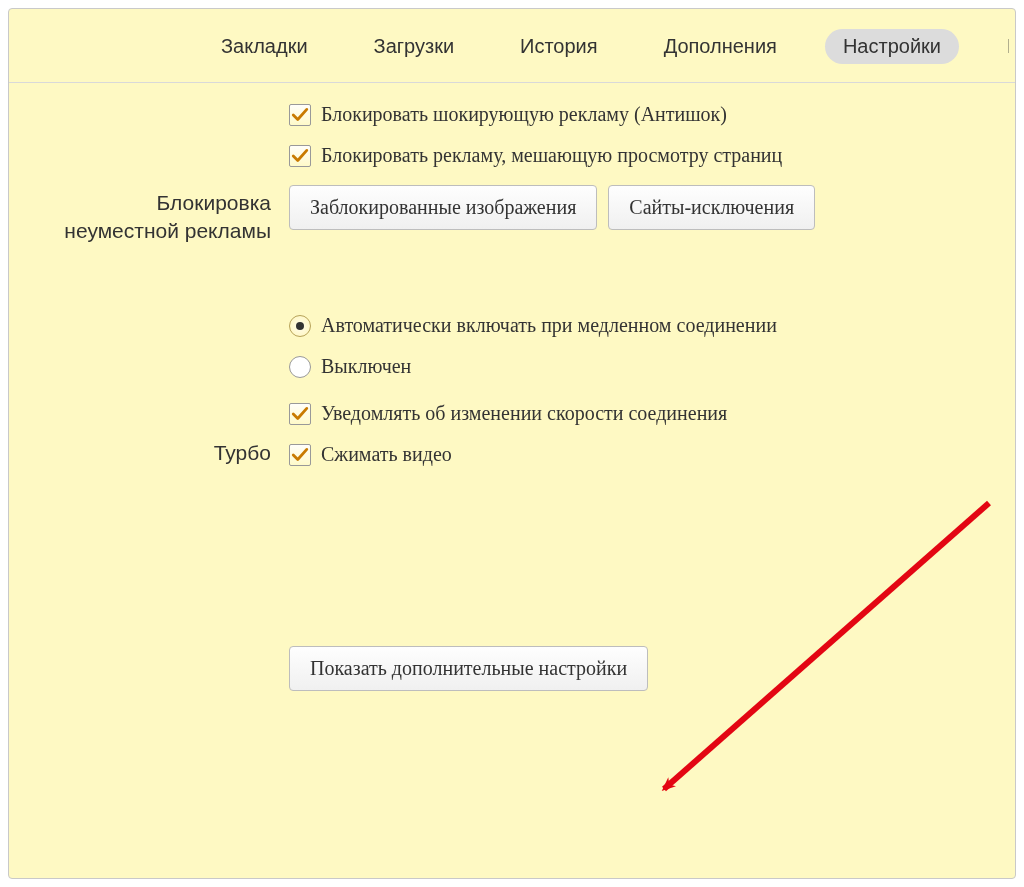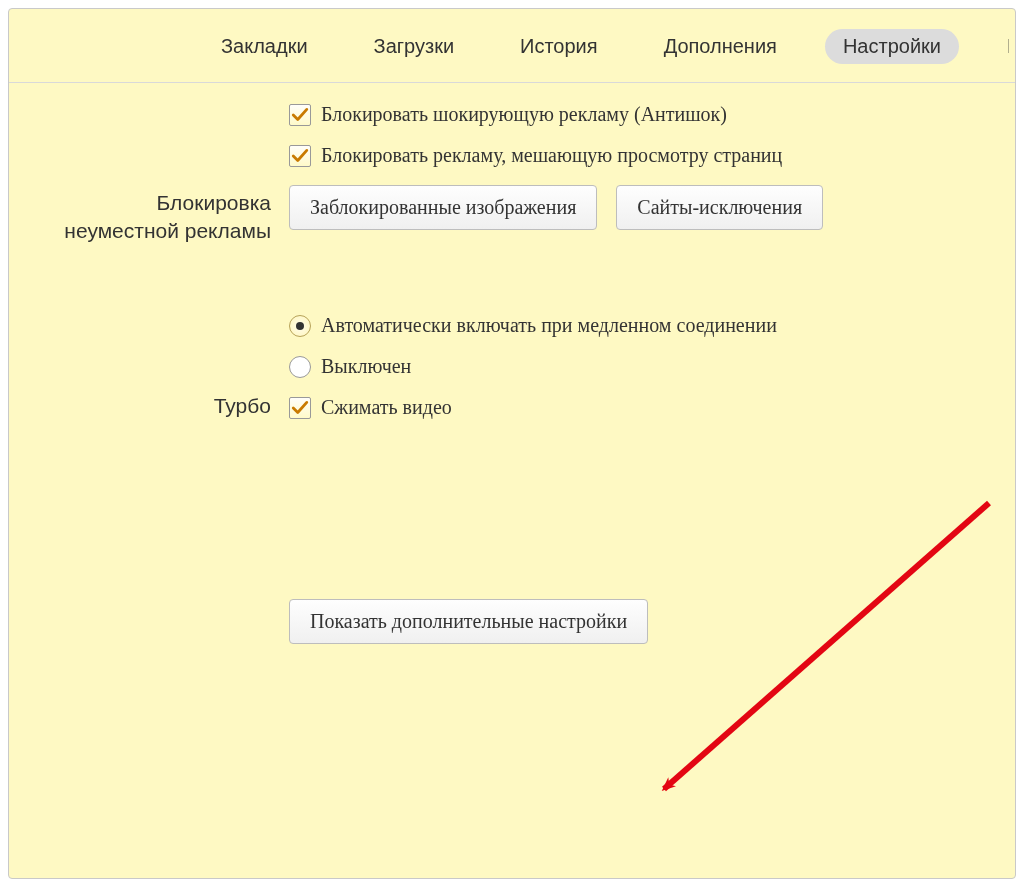--- a/index.html
+++ b/index.html
@@ -121,21 +121,21 @@
   }
   .btn {
     display: inline-block;
     padding: 10px 20px;
     background: linear-gradient(#fefefe, #f0f0f0);
     border: 1px solid #bdbdbd;
     border-radius: 4px;
     color: #333;
     font-size: 20px;
     cursor: pointer;
-    margin-right: 14px;
+    margin-right: 6px;
   }
   .btn-row {
     margin-top: 14px;
     margin-bottom: 14px;
   }
   .spacer-lg { height: 70px; }
   .spacer-xl { height: 110px; }
   .arrow-svg {
     position: absolute;
     pointer-events: none;
@@ -195,20 +195,28 @@
       <div class="section-label">Турбо</div>
       <div class="section-body">
         <div class="row">
           <span class="radio selected"></span>
           <span class="option-label">Автоматически включать при медленном соединении</span>
         </div>
         <div class="row">
           <span class="radio"></span>
           <span class="option-label">Выключен</span>
         </div>
+        <div class="row" style="margin-top:24px;">
+          <span class="checkbox">
+            <svg viewBox="0 0 16 16">
+                <path d="M2 8 L6 12 L14 3" stroke="#c97a00" stroke-width="2.5" fill="none" stroke-linecap="round" stroke-linejoin="round"></path>
+              </svg>
+          </span>
+          <span class="option-label">Уведомлять об изменении скорости соединения</span>
+        </div>
         <div class="row">
           <span class="checkbox">
             <svg viewBox="0 0 16 16">
                 <path d="M2 8 L6 12 L14 3" stroke="#c97a00" stroke-width="2.5" fill="none" stroke-linecap="round" stroke-linejoin="round"></path>
               </svg>
           </span>
           <span class="option-label">Сжимать видео</span>
         </div>
       </div>
     </div>

